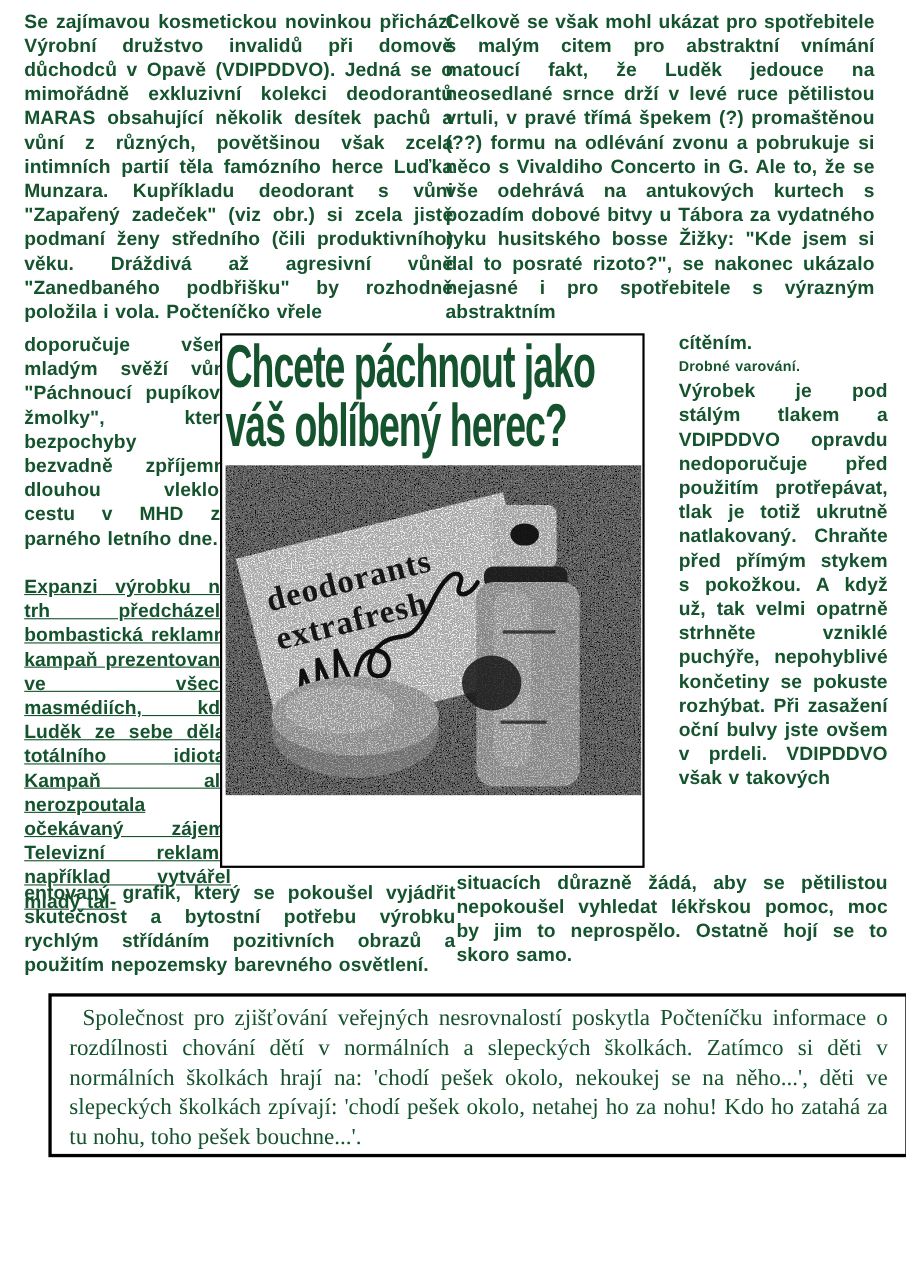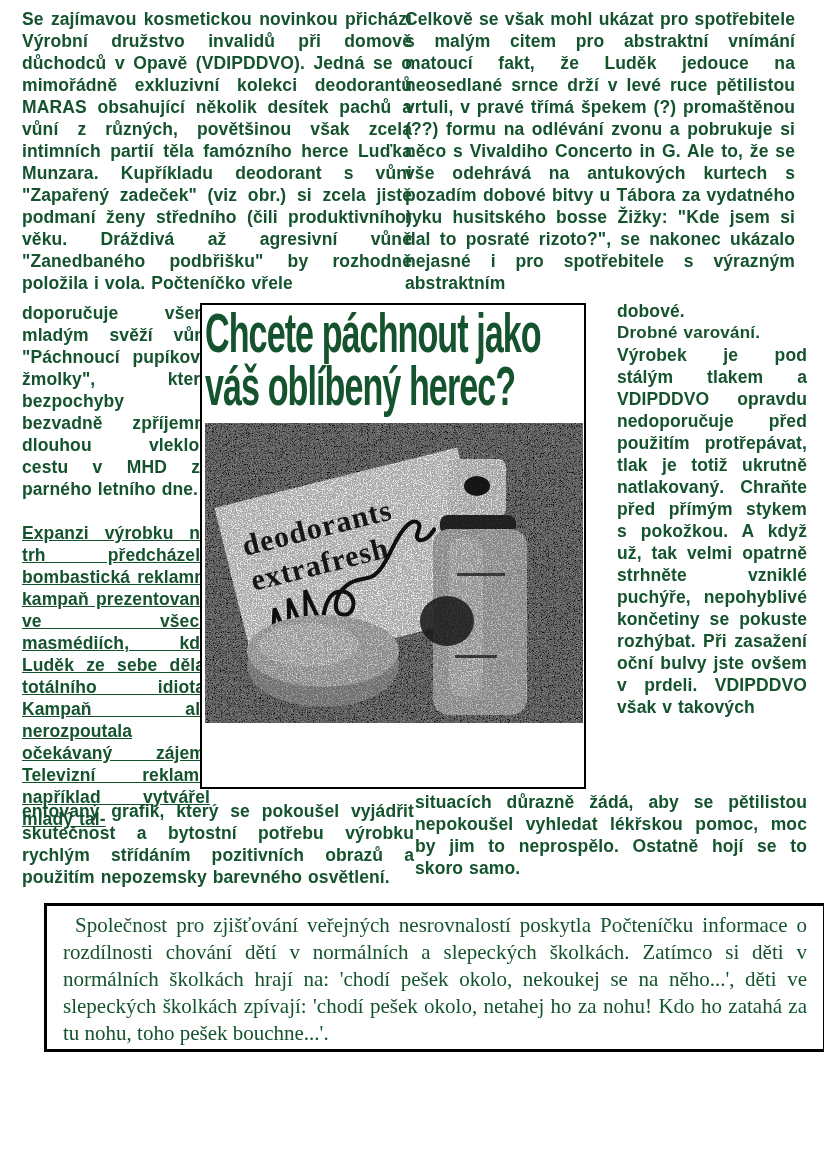--- a/index.html
+++ b/index.html
@@ -18,21 +18,21 @@
   .col-a-left{left:22px;top:8px;width:390px;}
   .col-a-right{left:405px;top:8px;width:390px;}
   .col-b-left{left:22px;top:302px;width:188px;}
   .col-b-right{left:617px;top:300px;width:190px;}
   .col-c-left{left:22px;top:800px;width:392px;}
   .col-c-right{left:415px;top:791px;width:392px;}
   .col-b-left p, .col-b-right p{margin:0;}
   .col-b-left .para2{margin-top:22px;text-decoration:underline;}
   .lead-line{margin:0 0 18px 0;}
   .warn-head{
-    font-size:17px;font-weight:bold;letter-spacing:.2px;
+    font-size:13px;font-weight:bold;letter-spacing:.2px;
     margin:0 0 2px 0;text-align:left;
   }
   .feature-box{
     position:absolute;left:200px;top:303px;width:386px;height:486px;
     background:#fff;border:2px solid #000;z-index:5;
     box-sizing:border-box;padding:2px 3px;overflow:hidden;
   }
   .headline{margin:0;padding:0;}
   .headline .hline{
     display:block;white-space:nowrap;
@@ -63,21 +63,21 @@
   <div class="bodytext col-a-right">
     <p>Celkově se však mohl ukázat pro spotřebitele s malým citem pro abstraktní vnímání matoucí fakt, že Luděk jedouce na neosedlané srnce drží v levé ruce pětilistou vrtuli, v pravé třímá špekem (?) promaštěnou (??) formu na odlévání zvonu a pobrukuje si něco s Vivaldiho Concerto in G. Ale to, že se vše odehrává na antukových kurtech s pozadím dobové bitvy u Tábora za vydatného ryku husitského bosse Žižky: "Kde jsem si dal to posraté rizoto?", se nakonec ukázalo nejasné i pro spotřebitele s výrazným abstraktním</p>
   </div>
 
   <div class="bodytext col-b-left">
     <p class="para1">doporučuje všem mladým svěží vůní "Páchnoucí pupíkové žmolky", která bezpochyby bezvadně zpříjemní dlouhou vleklou cestu v MHD za parného letního dne.</p>
     <p class="para2">Expanzi výrobku na trh předcházela bombastická reklamní kampaň prezentovaná ve všech masmédiích, kde Luděk ze sebe dělal totálního idiota. Kampaň ale nerozpoutala očekávaný zájem. Televizní reklamu například vytvářel mladý tal-</p>
   </div>
 
   <div class="bodytext col-b-right">
-    <p class="lead-line">dobové.</p>
+    <p class="lead-line">cítěním.</p>
     <p class="warn-head">Drobné varování.</p>
     <p>Výrobek je pod stálým tlakem a VDIPDDVO opravdu nedoporučuje před použitím protřepávat, tlak je totiž ukrutně natlakovaný. Chraňte před přímým stykem s pokožkou. A když už, tak velmi opatrně strhněte vzniklé puchýře, nepohyblivé končetiny se pokuste rozhýbat. Při zasažení oční bulvy jste ovšem v prdeli. VDIPDDVO však v takových</p>
   </div>
 
   <div class="bodytext col-c-left">
     <p>entovaný grafik, který se pokoušel vyjádřit skutečnost a bytostní potřebu výrobku rychlým střídáním pozitivních obrazů a použitím nepozemsky barevného osvětlení.</p>
   </div>
 
   <div class="bodytext col-c-right">
     <p>situacích důrazně žádá, aby se pětilistou nepokoušel vyhledat lékřskou pomoc, moc by jim to neprospělo. Ostatně hojí se to skoro samo.</p>

